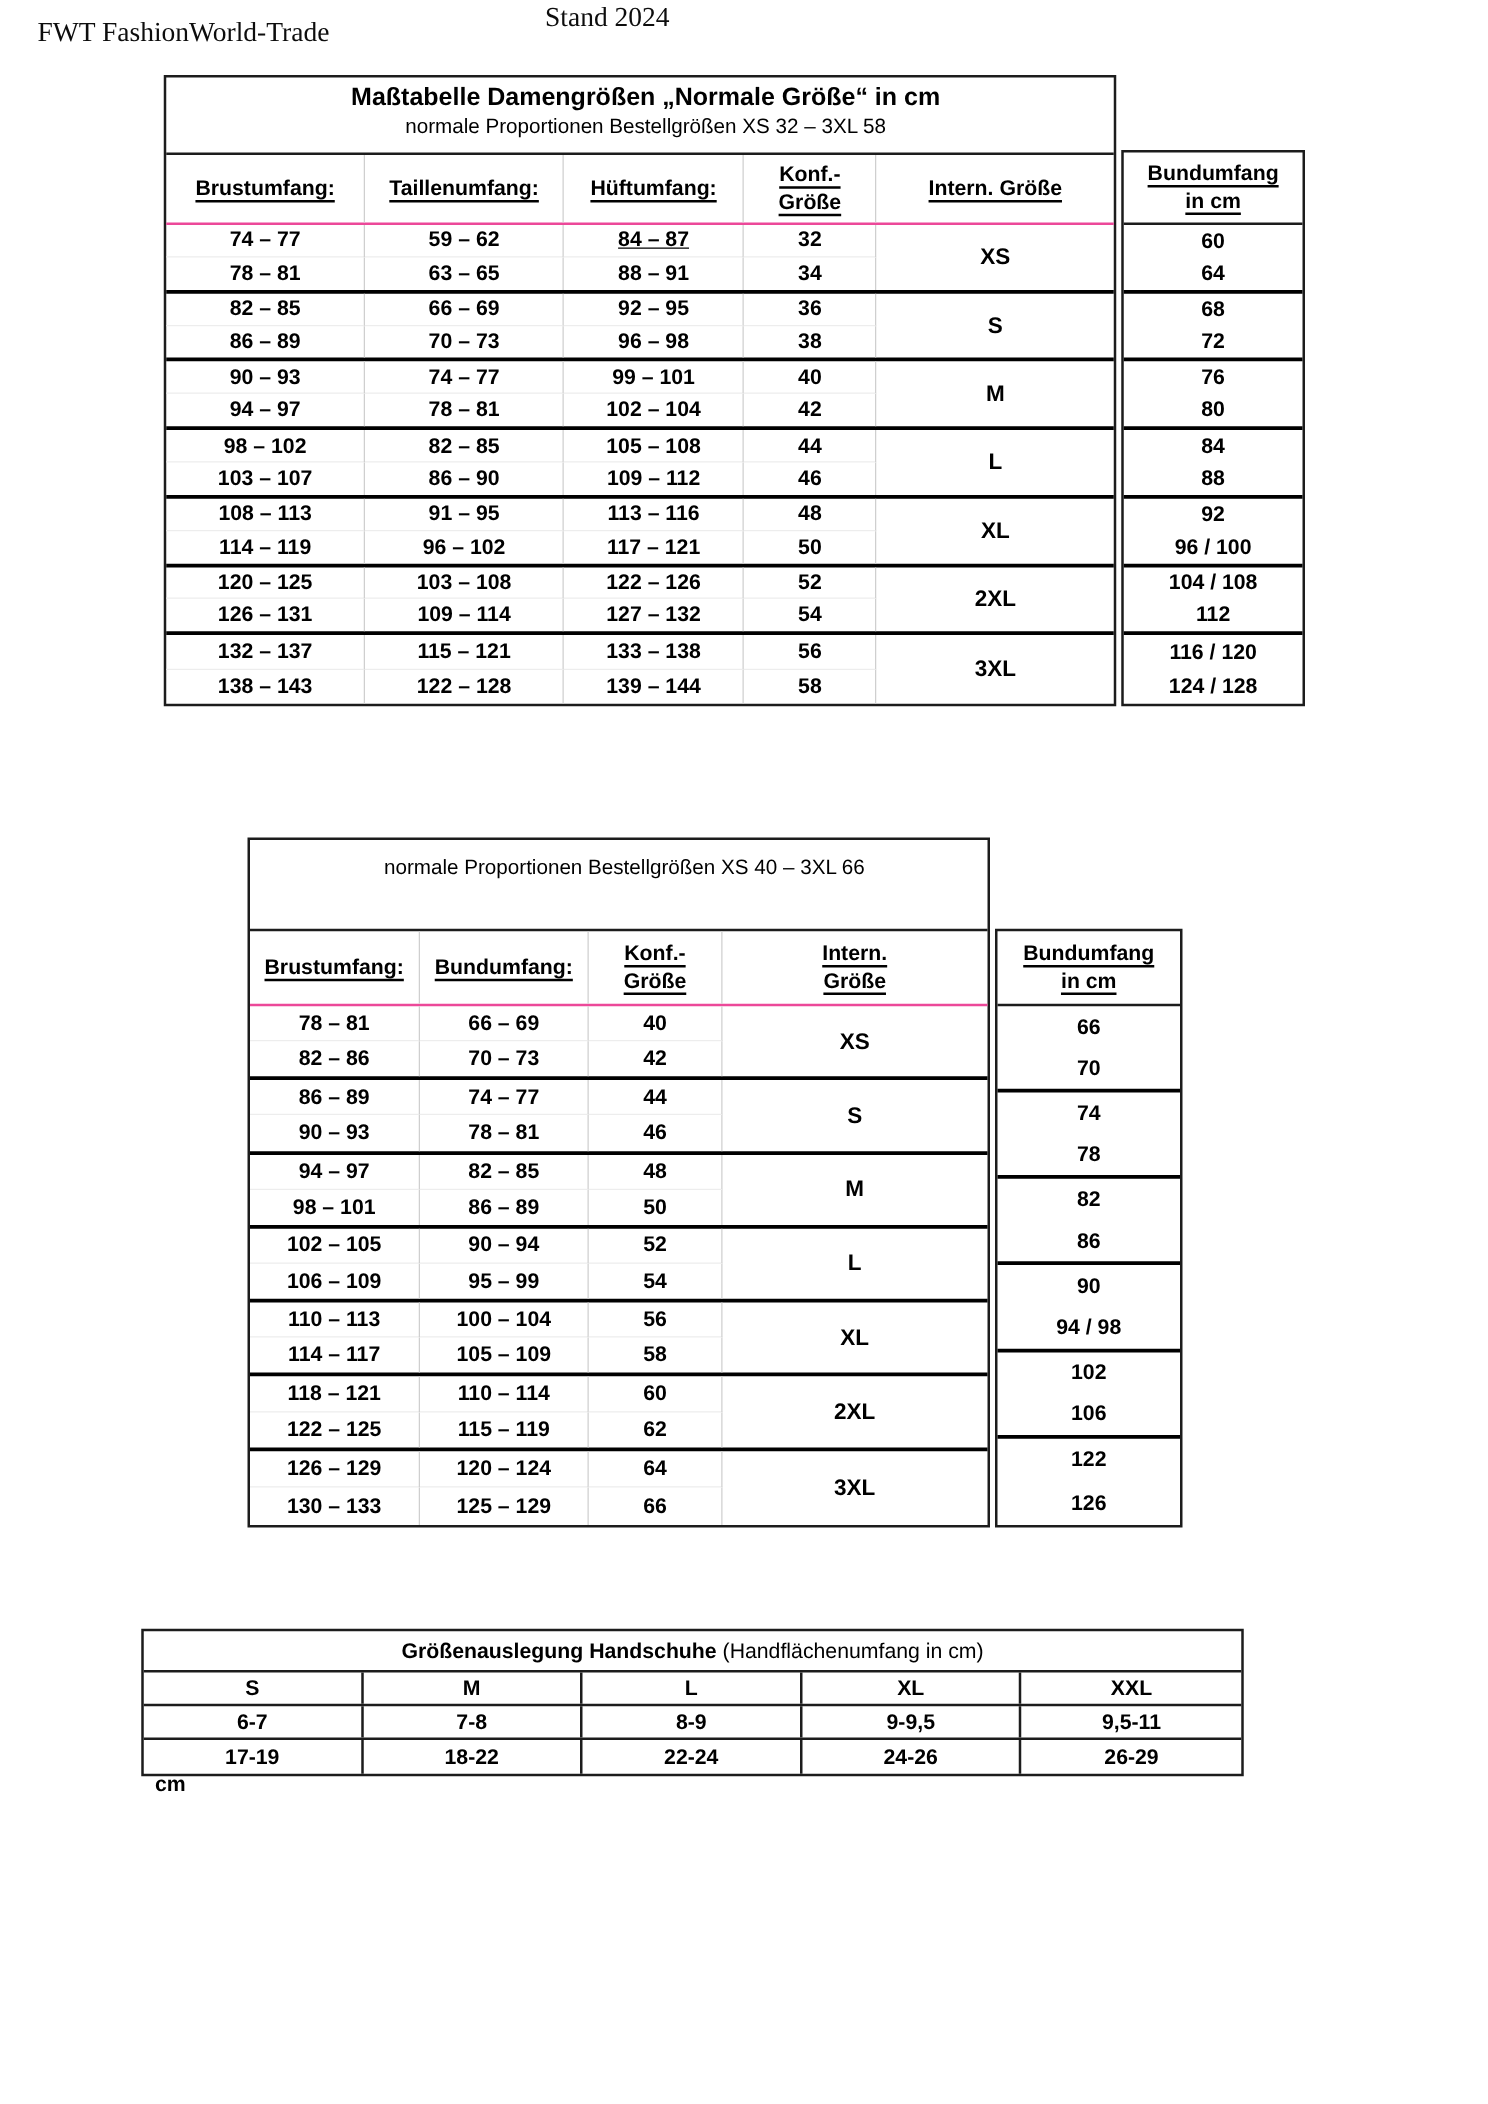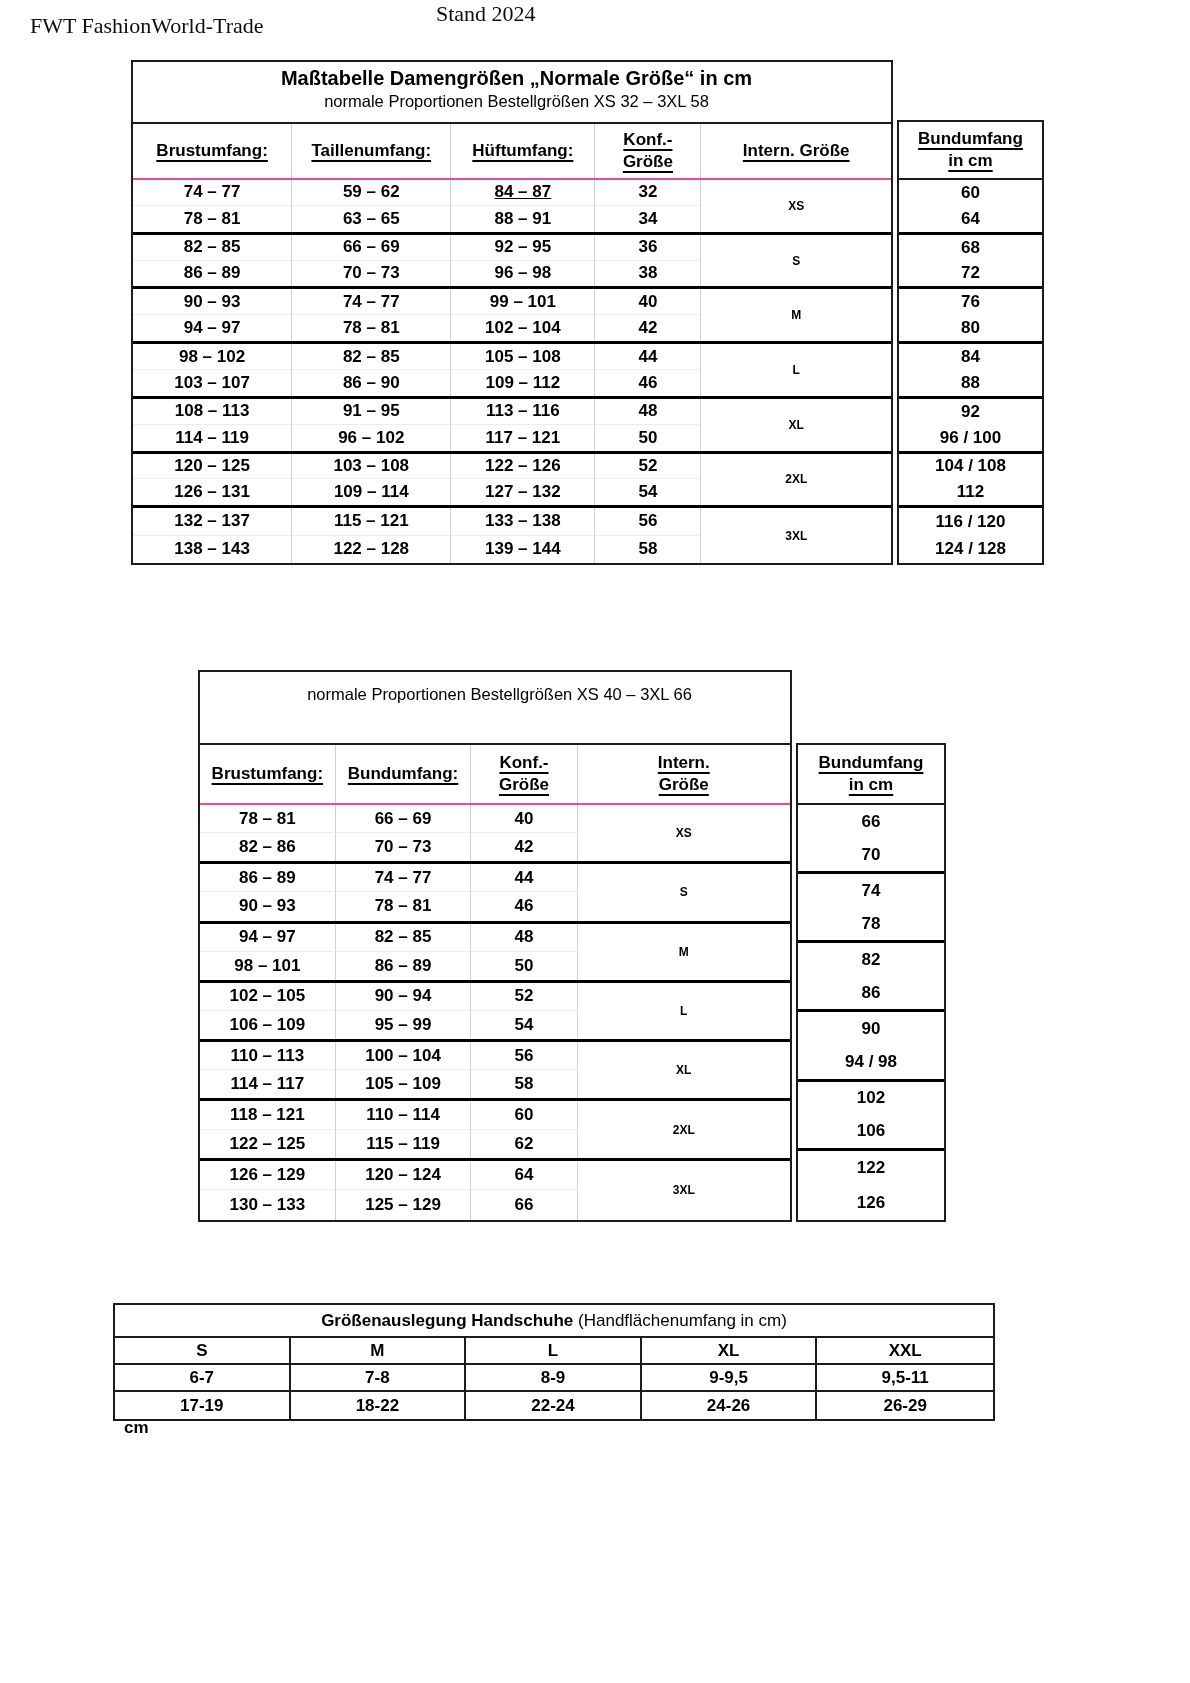--- a/index.html
+++ b/index.html
@@ -47,21 +47,21 @@
     display:grid; grid-template-rows:1fr 1fr; align-items:stretch;
     border-bottom:3px solid #000;
   }
   .group:last-child, .bgroup:last-child { border-bottom:none; }
   .cell {
     font-weight:bold; font-size:17px; text-align:center;
     display:flex; align-items:center; justify-content:center; height:100%;
     white-space:nowrap;
   }
   .r0 { border-bottom:1px solid #ededed; }
-  .size { font-size:12px; }
+  .size { font-size:18px; }
 
   .bundhead {
     display:flex; align-items:center; justify-content:center;
     font-weight:bold; font-size:17px; text-align:center; line-height:1.3;
     border-bottom:2px solid #1c1c1c;
   }
   .women-bund .bundhead { height:58px; }
   .men-bund   .bundhead { height:60px; }
   .bgroup { display:grid; grid-template-rows:1fr 1fr; border-bottom:3px solid #000; }
   .bcell { font-weight:bold; font-size:17px; display:flex; align-items:center; justify-content:center; white-space:nowrap; }

